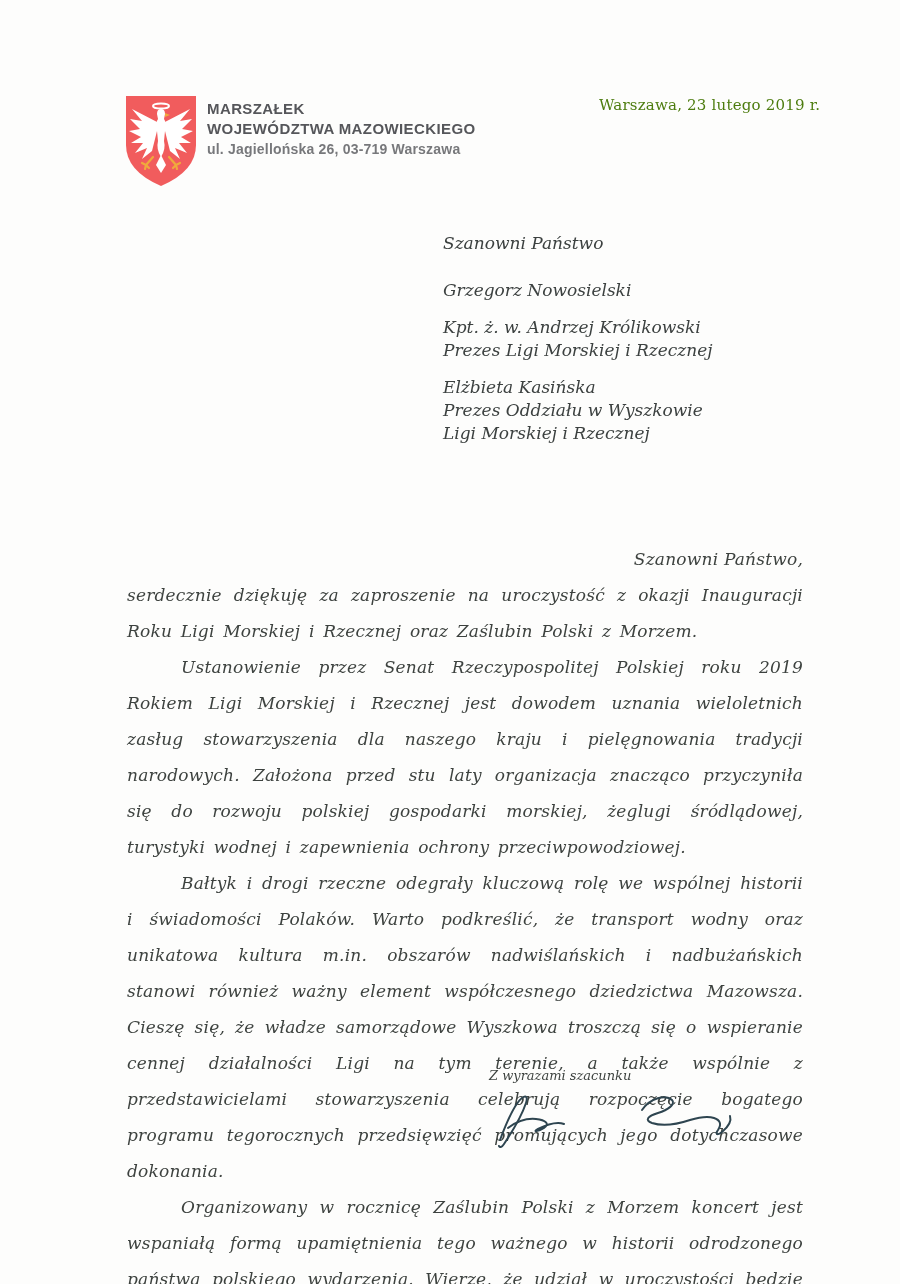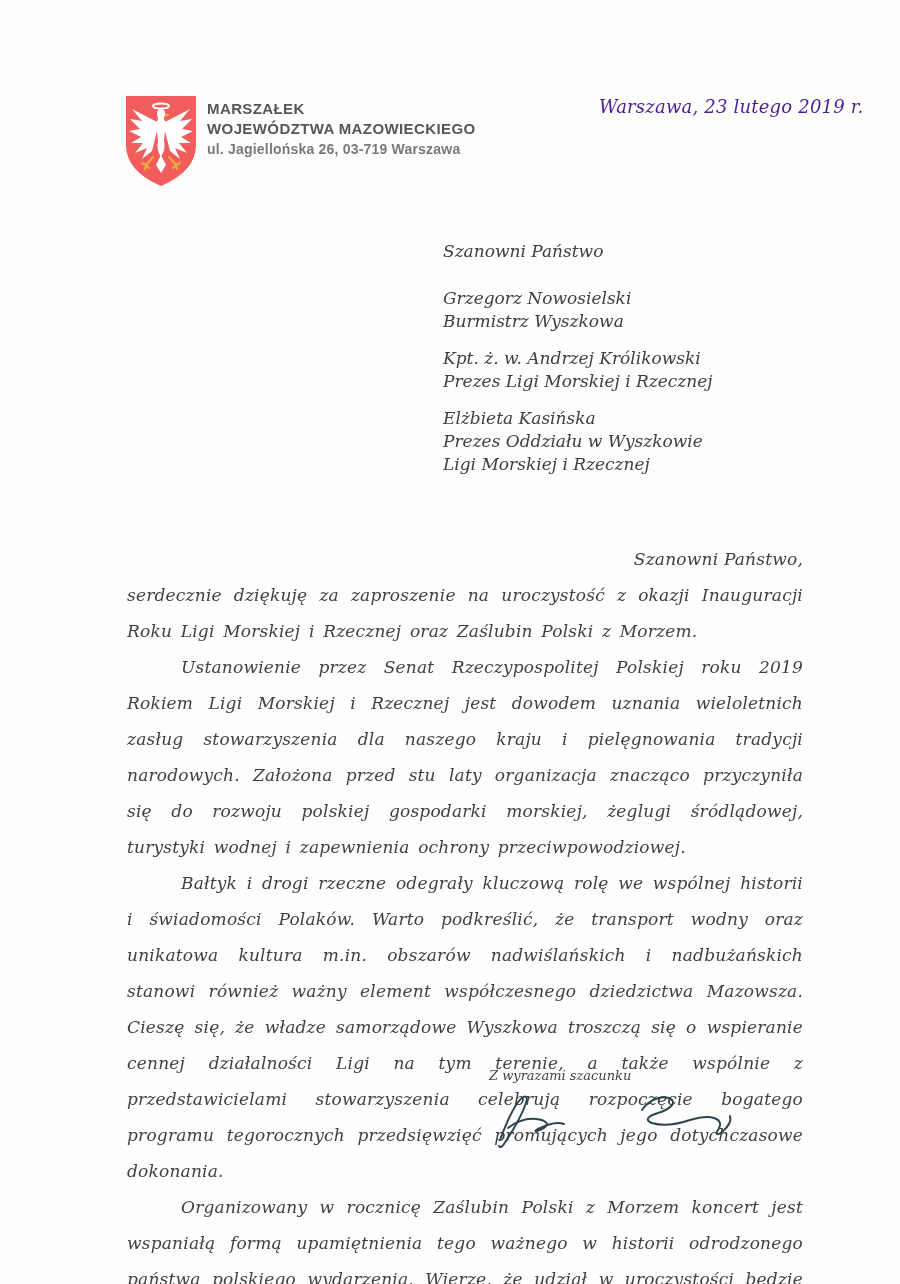--- a/index.html
+++ b/index.html
@@ -43,31 +43,30 @@
   .org-address {
     font-size: 14px;
     font-weight: bold;
     color: #77787b;
     letter-spacing: 0.2px;
   }
   .dateline {
     position: absolute;
     left: 599px;
     top: 96px;
-    font-style: italic;
-    font-size: 18px;
-    color: #4c1d95;
+    font-size: 15px;
+    color: #4d7c0f;
     letter-spacing: 0.2px;
   }
 
   
   .recipients {
     position: absolute;
     left: 443px;
-    top: 240px;
+    top: 232px;
     font-style: italic;
     font-size: 17px;
     line-height: 23px;
     color: #3c4140;
   }
   .recipients .salutation {
     margin: 0 0 24px 0;
   }
   .recipients .group {
     margin: 0 0 14px 0;
@@ -146,21 +145,20 @@
     <div class="org-line">WOJEWÓDZTWA MAZOWIECKIEGO</div>
     <div class="org-address">ul. Jagiellońska 26, 03-719 Warszawa</div>
   </div>
 
   <div class="dateline">Warszawa, 23 lutego 2019 r.</div>
 
   <div class="recipients">
     <div class="salutation line">Szanowni Państwo</div>
     <div class="group">
       <div class="line">Grzegorz Nowosielski</div>
-      <div class="line">Burmistrz Wyszkowa</div>
     </div>
     <div class="group">
       <div class="line">Kpt. ż. w. Andrzej Królikowski</div>
       <div class="line">Prezes Ligi Morskiej i Rzecznej</div>
     </div>
     <div class="group">
       <div class="line">Elżbieta Kasińska</div>
       <div class="line">Prezes Oddziału w Wyszkowie</div>
       <div class="line">Ligi Morskiej i Rzecznej</div>
     </div>

